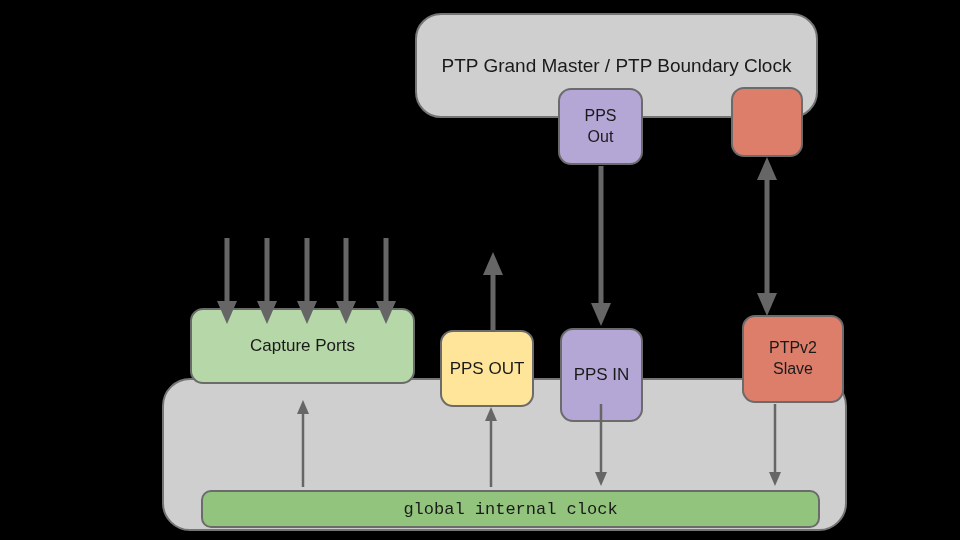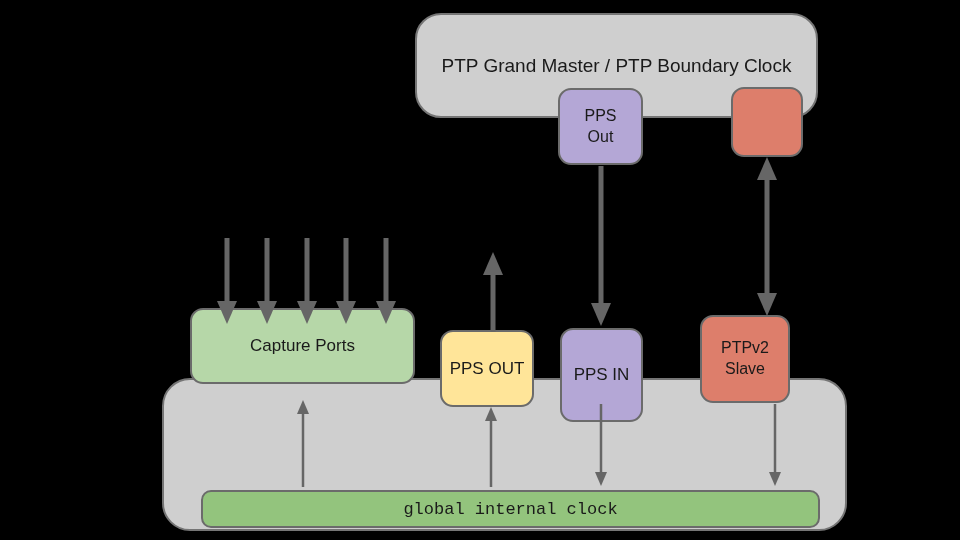--- a/index.html
+++ b/index.html
@@ -23,21 +23,21 @@
   .gm-pps   { left:558px; top:88px;  width:85px;  height:77px;  font-size:16px; line-height:1.3; }
   .gm-ptp   { left:731px; top:87px;  width:72px;  height:70px;  }
   .fmadio-box { left:162px; top:378px; width:685px; height:153px; border-radius:28px; display:block; }
   .fmadio-label { position:absolute; left:16px; top:46px; font-size:42px; line-height:1.1; color:#111; }
   .clockbar { position:absolute; left:37px; top:110px; width:619px; height:38px;
               border:2px solid #6b6b6b; border-radius:10px;
               display:flex; align-items:center; justify-content:center; font-size:17px; }
   .capture  { left:190px; top:308px; width:225px; height:76px; font-size:17px; }
   .ppsout   { left:440px; top:330px; width:94px; height:77px; font-size:17px; }
   .ppsin    { left:560px; top:328px; width:83px;  height:94px; font-size:17px; }
-  .ptpv2    { left:700px; top:315px; width:90px;  height:88px; font-size:16px; line-height:1.3; }
+  .ptpv2    { left:742px; top:315px; width:102px;  height:88px; font-size:16px; line-height:1.3; }
 
   svg.arrows { position:absolute; left:0; top:0; width:960px; height:540px; pointer-events:none; }
   .thick { stroke:#666666; stroke-width:5; }
   .thin  { stroke:#666666; stroke-width:2.5; }
   .head  { fill:#666666; stroke:none; }
 </style>
 </head>
 <body>
 
 <div class="stage">

